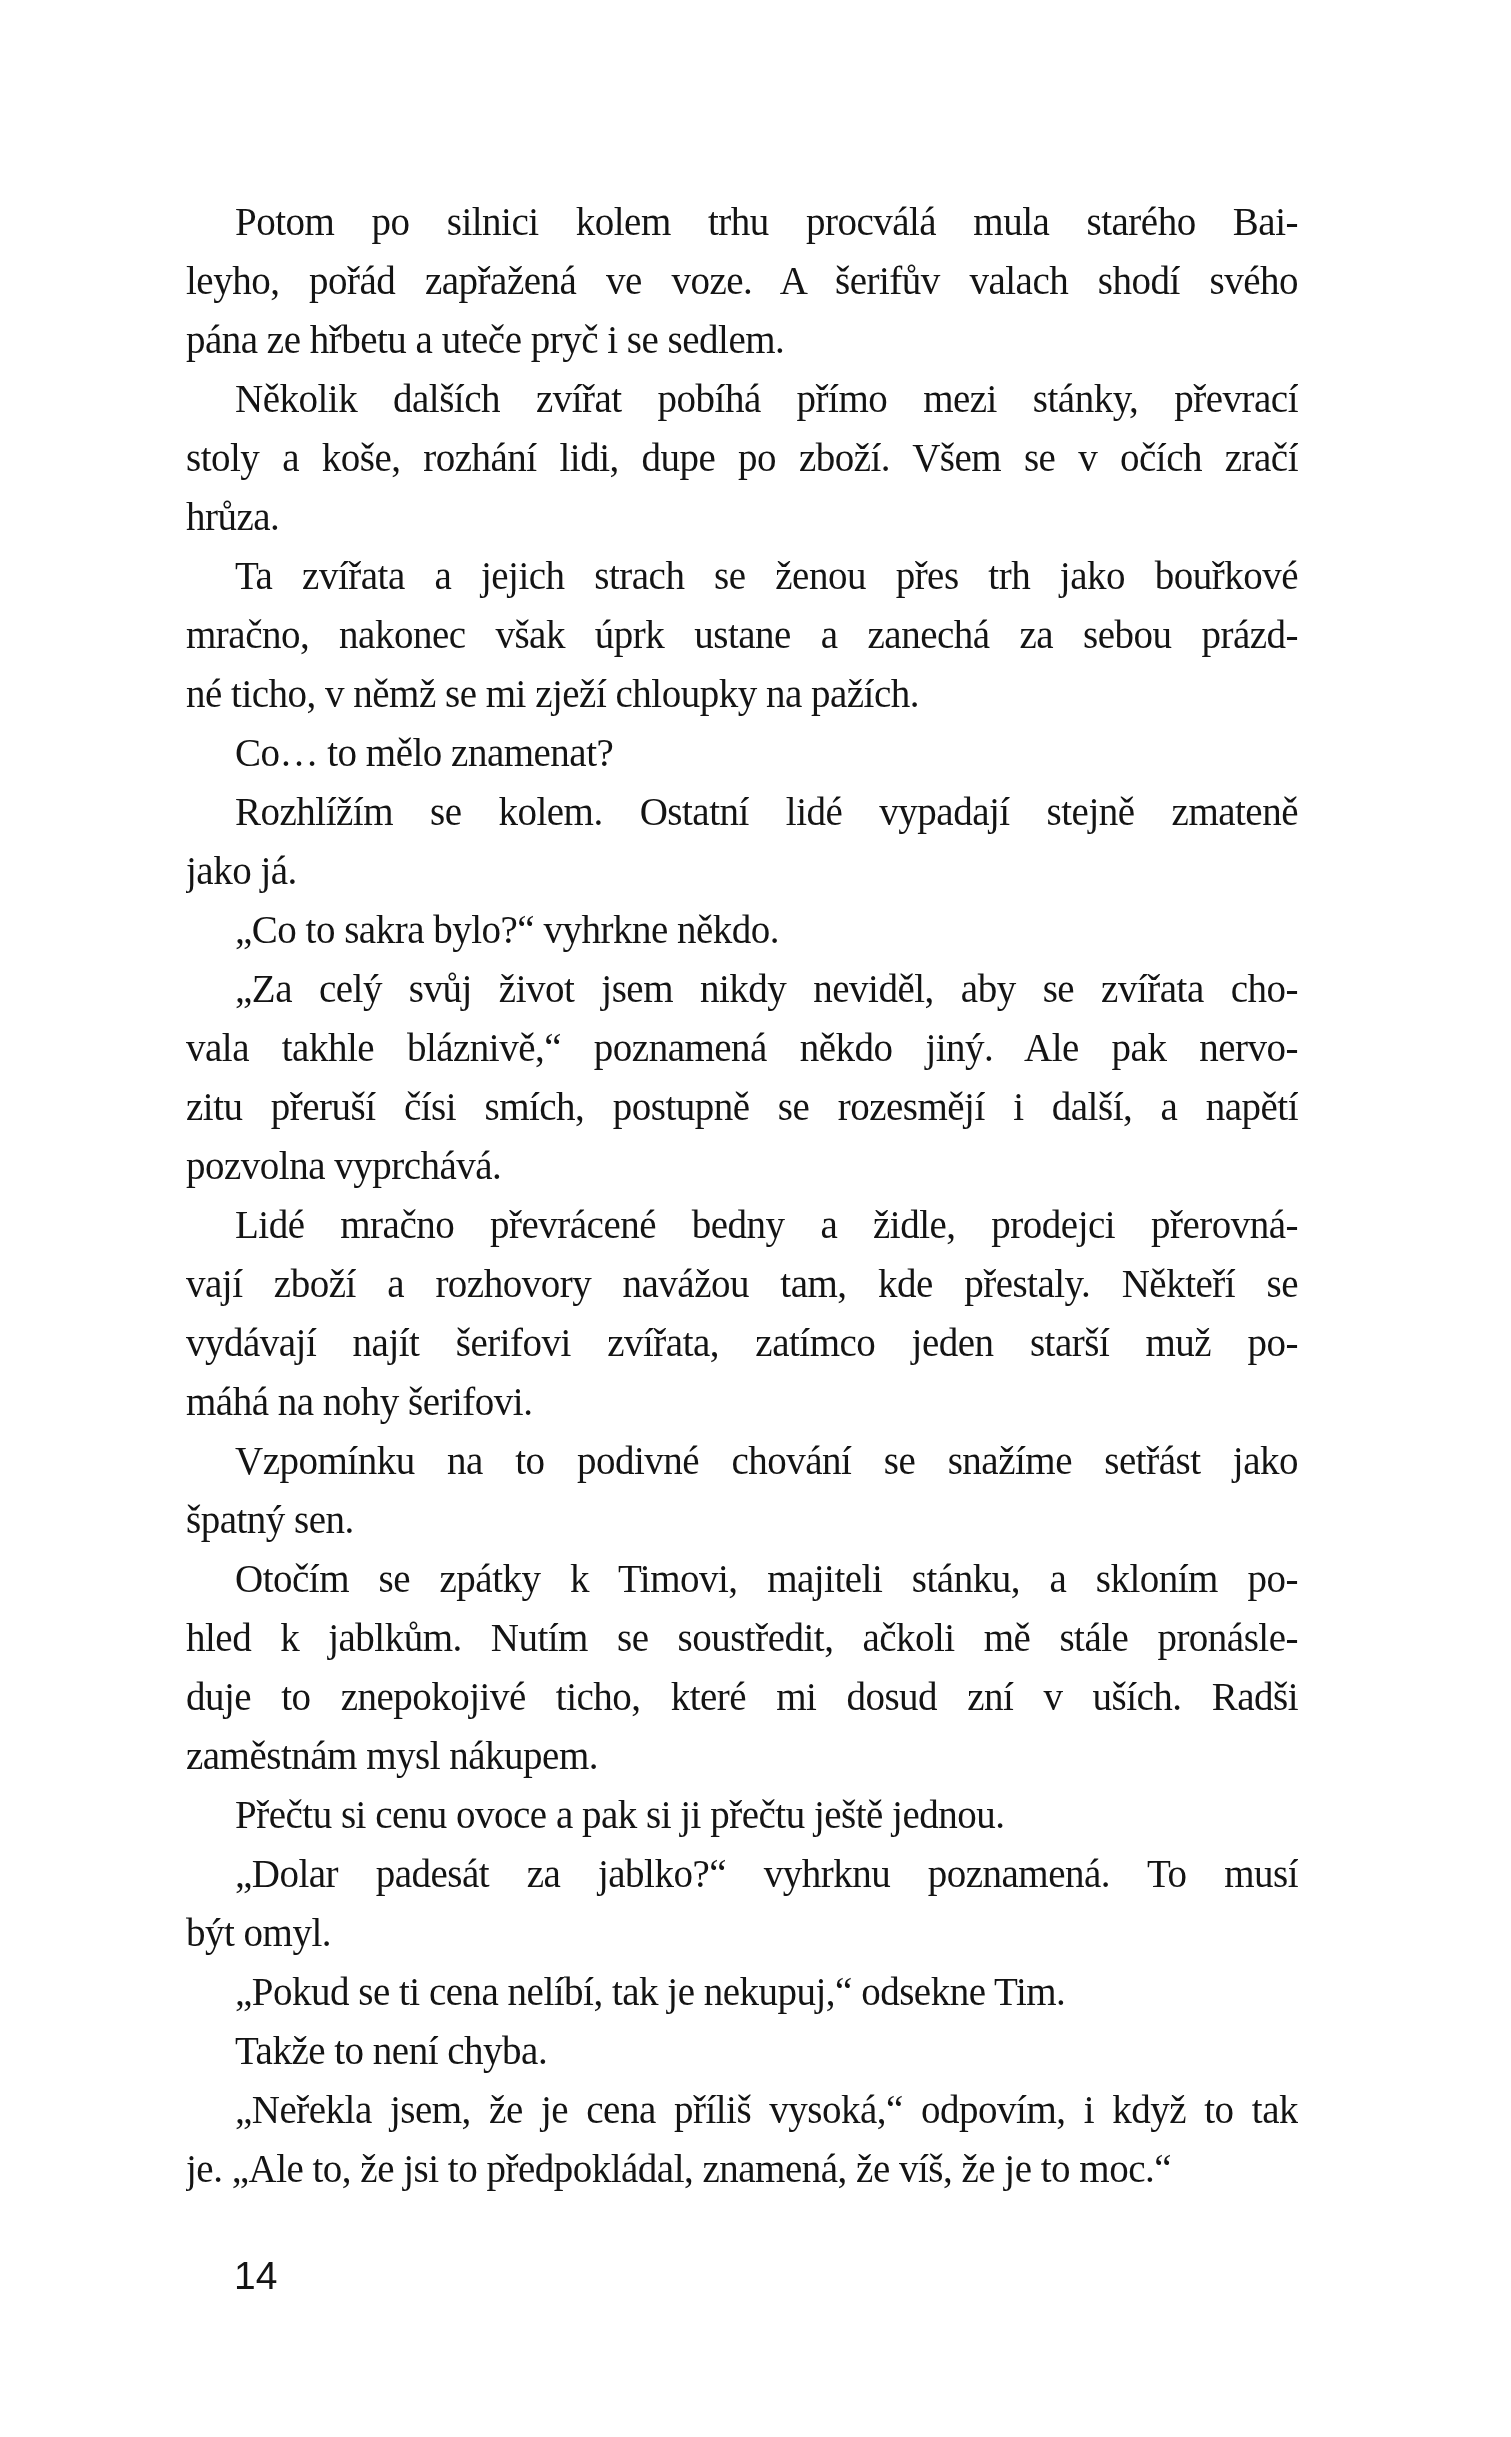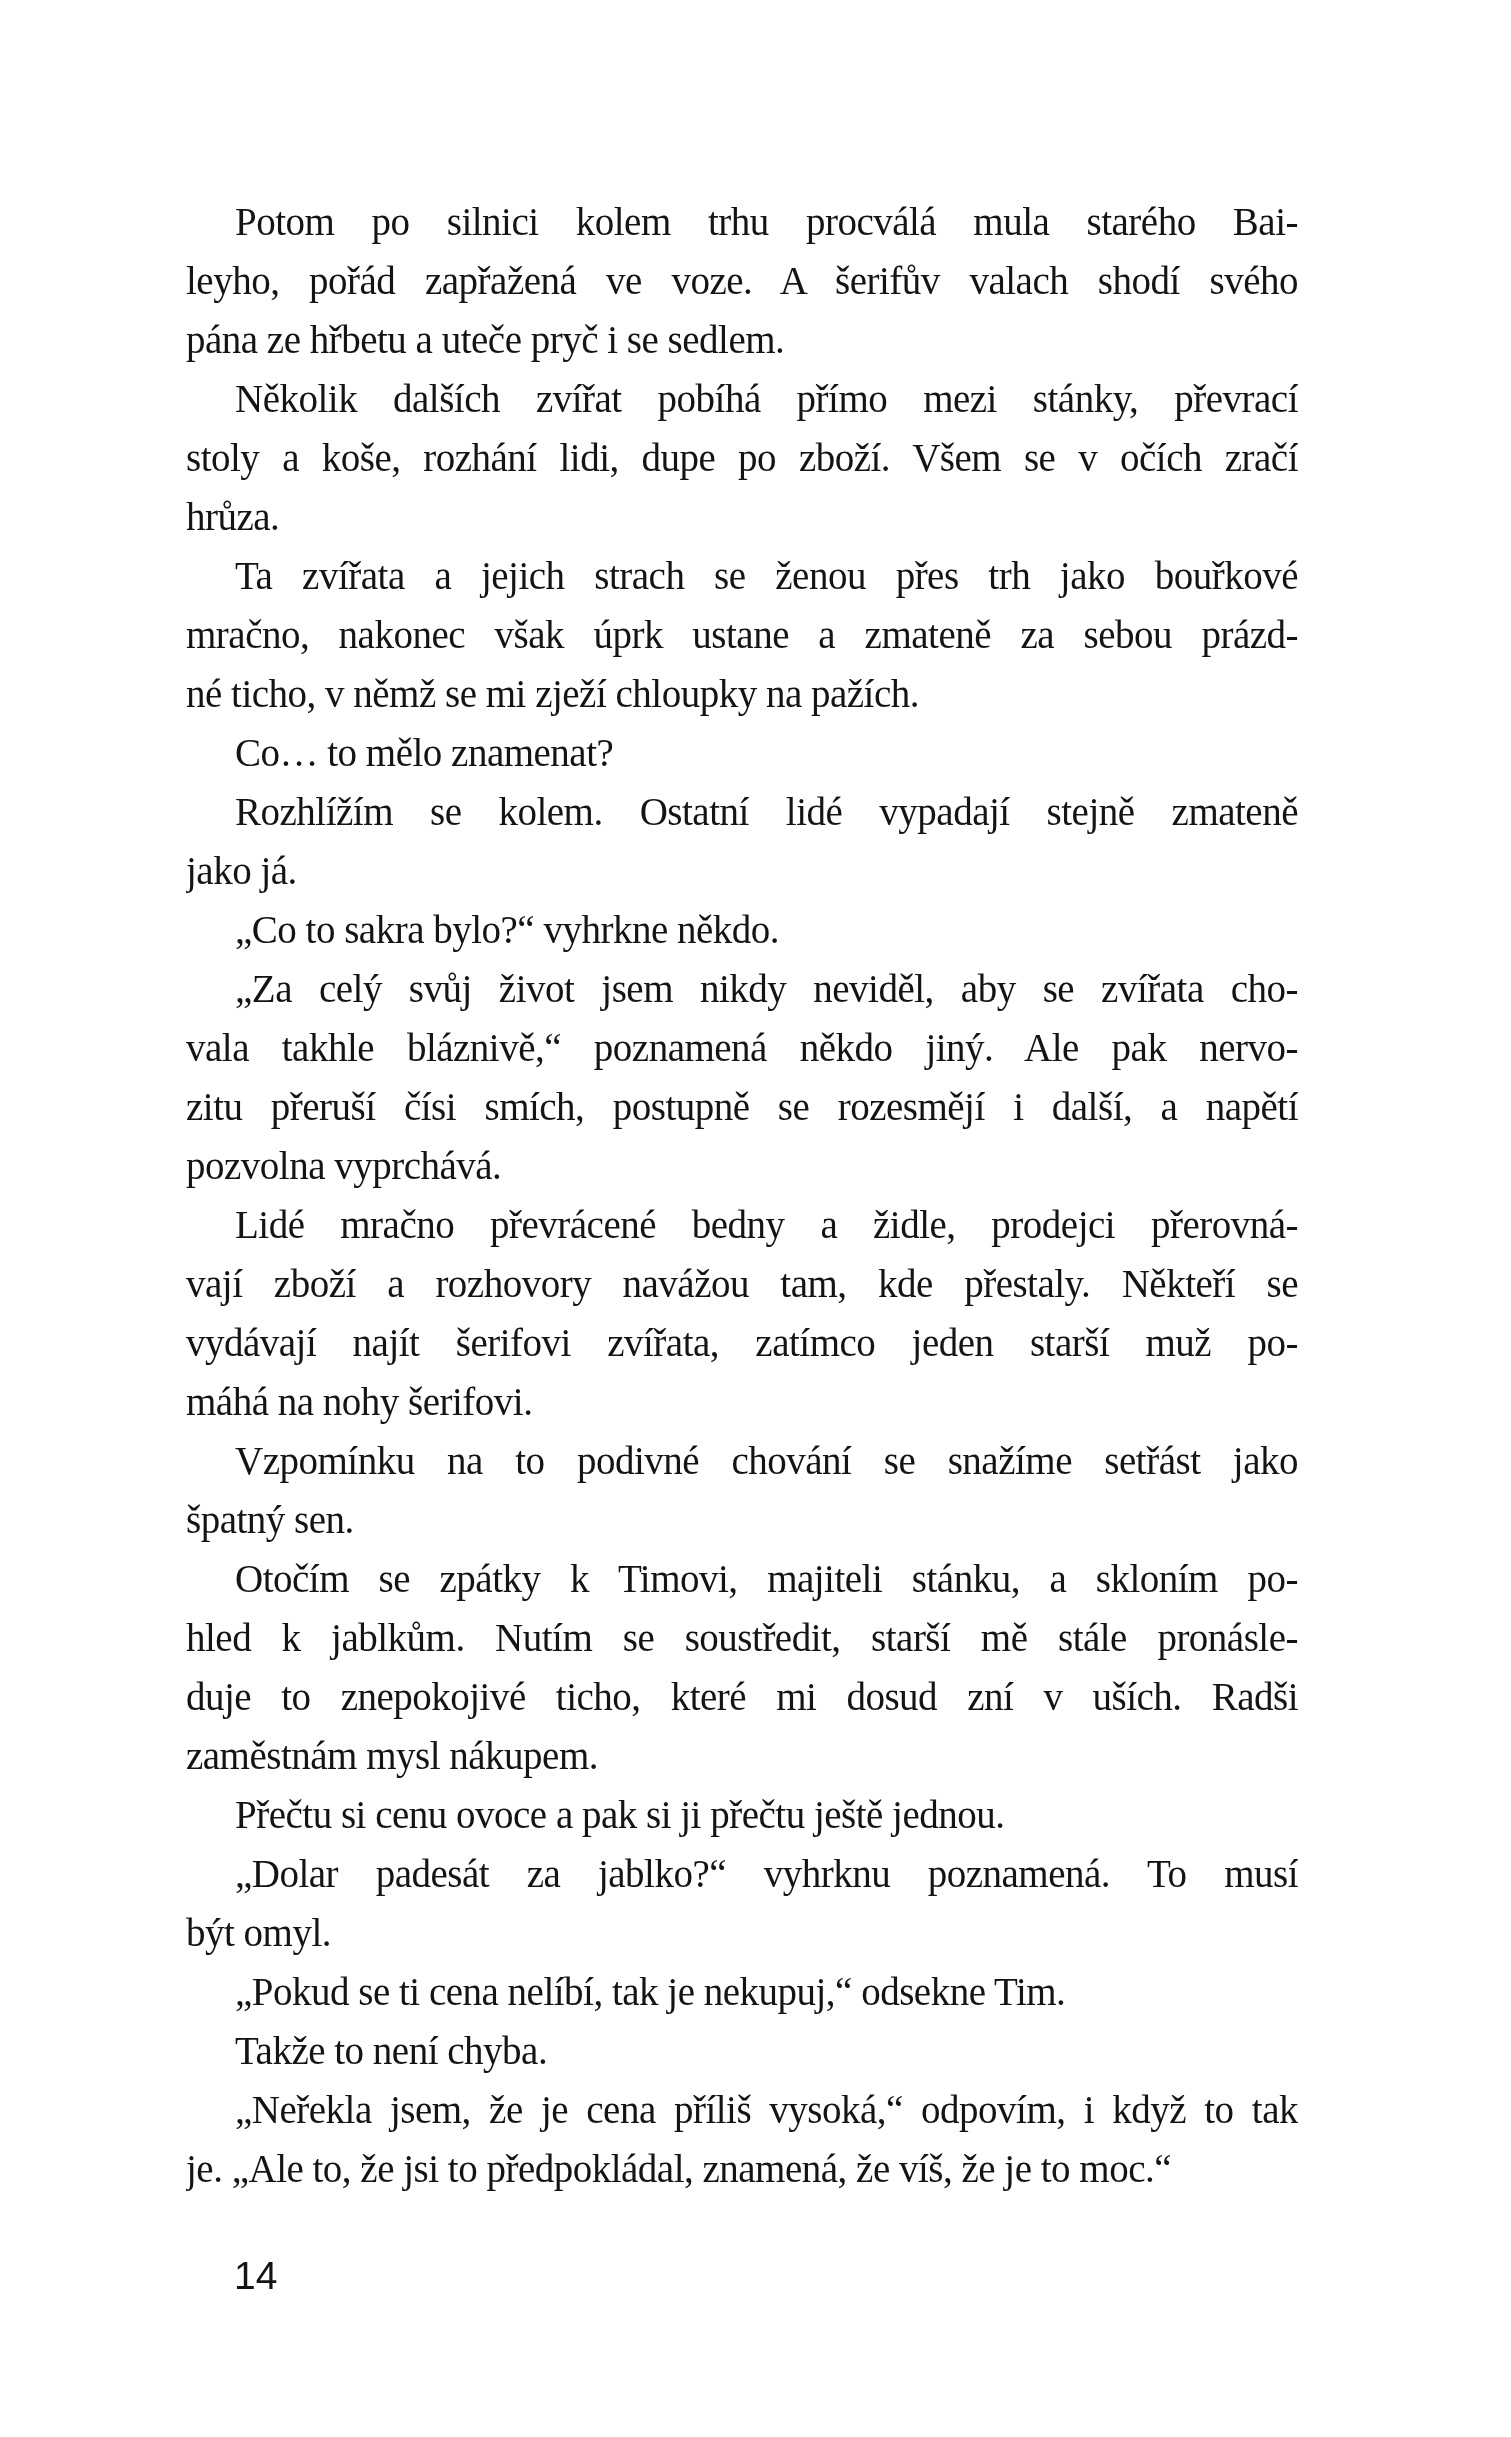--- a/index.html
+++ b/index.html
@@ -58,38 +58,38 @@
 
 <div class="page">
   <main class="text-block">
       <div class="line indent"><span>Potom po silnici kolem trhu procválá mula starého Bai-</span></div>
       <div class="line"><span>leyho, pořád zapřažená ve voze. A šerifův valach shodí svého</span></div>
       <div class="line endline"><span>pána ze hřbetu a uteče pryč i se sedlem.</span></div>
       <div class="line indent"><span>Několik dalších zvířat pobíhá přímo mezi stánky, převrací</span></div>
       <div class="line"><span>stoly a koše, rozhání lidi, dupe po zboží. Všem se v očích zračí</span></div>
       <div class="line endline"><span>hrůza.</span></div>
       <div class="line indent"><span>Ta zvířata a jejich strach se ženou přes trh jako bouřkové</span></div>
-      <div class="line"><span>mračno, nakonec však úprk ustane a zmateně za sebou prázd-</span></div>
+      <div class="line"><span>mračno, nakonec však úprk ustane a zanechá za sebou prázd-</span></div>
       <div class="line endline"><span>né ticho, v němž se mi zježí chloupky na pažích.</span></div>
       <div class="line indent endline"><span>Co… to mělo znamenat?</span></div>
       <div class="line indent"><span>Rozhlížím se kolem. Ostatní lidé vypadají stejně zmateně</span></div>
       <div class="line endline"><span>jako já.</span></div>
       <div class="line indent endline"><span>„Co to sakra bylo?“ vyhrkne někdo.</span></div>
       <div class="line indent"><span>„Za celý svůj život jsem nikdy neviděl, aby se zvířata cho-</span></div>
       <div class="line"><span>vala takhle bláznivě,“ poznamená někdo jiný. Ale pak nervo-</span></div>
       <div class="line"><span>zitu přeruší čísi smích, postupně se rozesmějí i další, a napětí</span></div>
       <div class="line endline"><span>pozvolna vyprchává.</span></div>
       <div class="line indent"><span>Lidé mračno převrácené bedny a židle, prodejci přerovná-</span></div>
       <div class="line"><span>vají zboží a rozhovory navážou tam, kde přestaly. Někteří se</span></div>
       <div class="line"><span>vydávají najít šerifovi zvířata, zatímco jeden starší muž po-</span></div>
       <div class="line endline"><span>máhá na nohy šerifovi.</span></div>
       <div class="line indent"><span>Vzpomínku na to podivné chování se snažíme setřást jako</span></div>
       <div class="line endline"><span>špatný sen.</span></div>
       <div class="line indent"><span>Otočím se zpátky k Timovi, majiteli stánku, a skloním po-</span></div>
-      <div class="line"><span>hled k jablkům. Nutím se soustředit, starší mě stále pronásle-</span></div>
+      <div class="line"><span>hled k jablkům. Nutím se soustředit, ačkoli mě stále pronásle-</span></div>
       <div class="line"><span>duje to znepokojivé ticho, které mi dosud zní v uších. Radši</span></div>
       <div class="line endline"><span>zaměstnám mysl nákupem.</span></div>
       <div class="line indent endline"><span>Přečtu si cenu ovoce a pak si ji přečtu ještě jednou.</span></div>
       <div class="line indent"><span>„Dolar padesát za </span><span class="it">jablko?</span><span>“ vyhrknu poznamená. To </span><span class="it">musí</span></div>
       <div class="line endline"><span>být omyl.</span></div>
       <div class="line indent endline"><span>„Pokud se ti cena nelíbí, tak je nekupuj,“ odsekne Tim.</span></div>
       <div class="line indent endline"><span>Takže to není chyba.</span></div>
       <div class="line indent"><span>„Neřekla jsem, že je cena příliš vysoká,“ odpovím, </span><span class="it">i když to tak</span></div>
       <div class="line endline"><span class="it">je.</span><span> „Ale to, že jsi to předpokládal, znamená, že </span><span class="it">víš</span><span>, že je to moc.“</span></div>
     </main>

